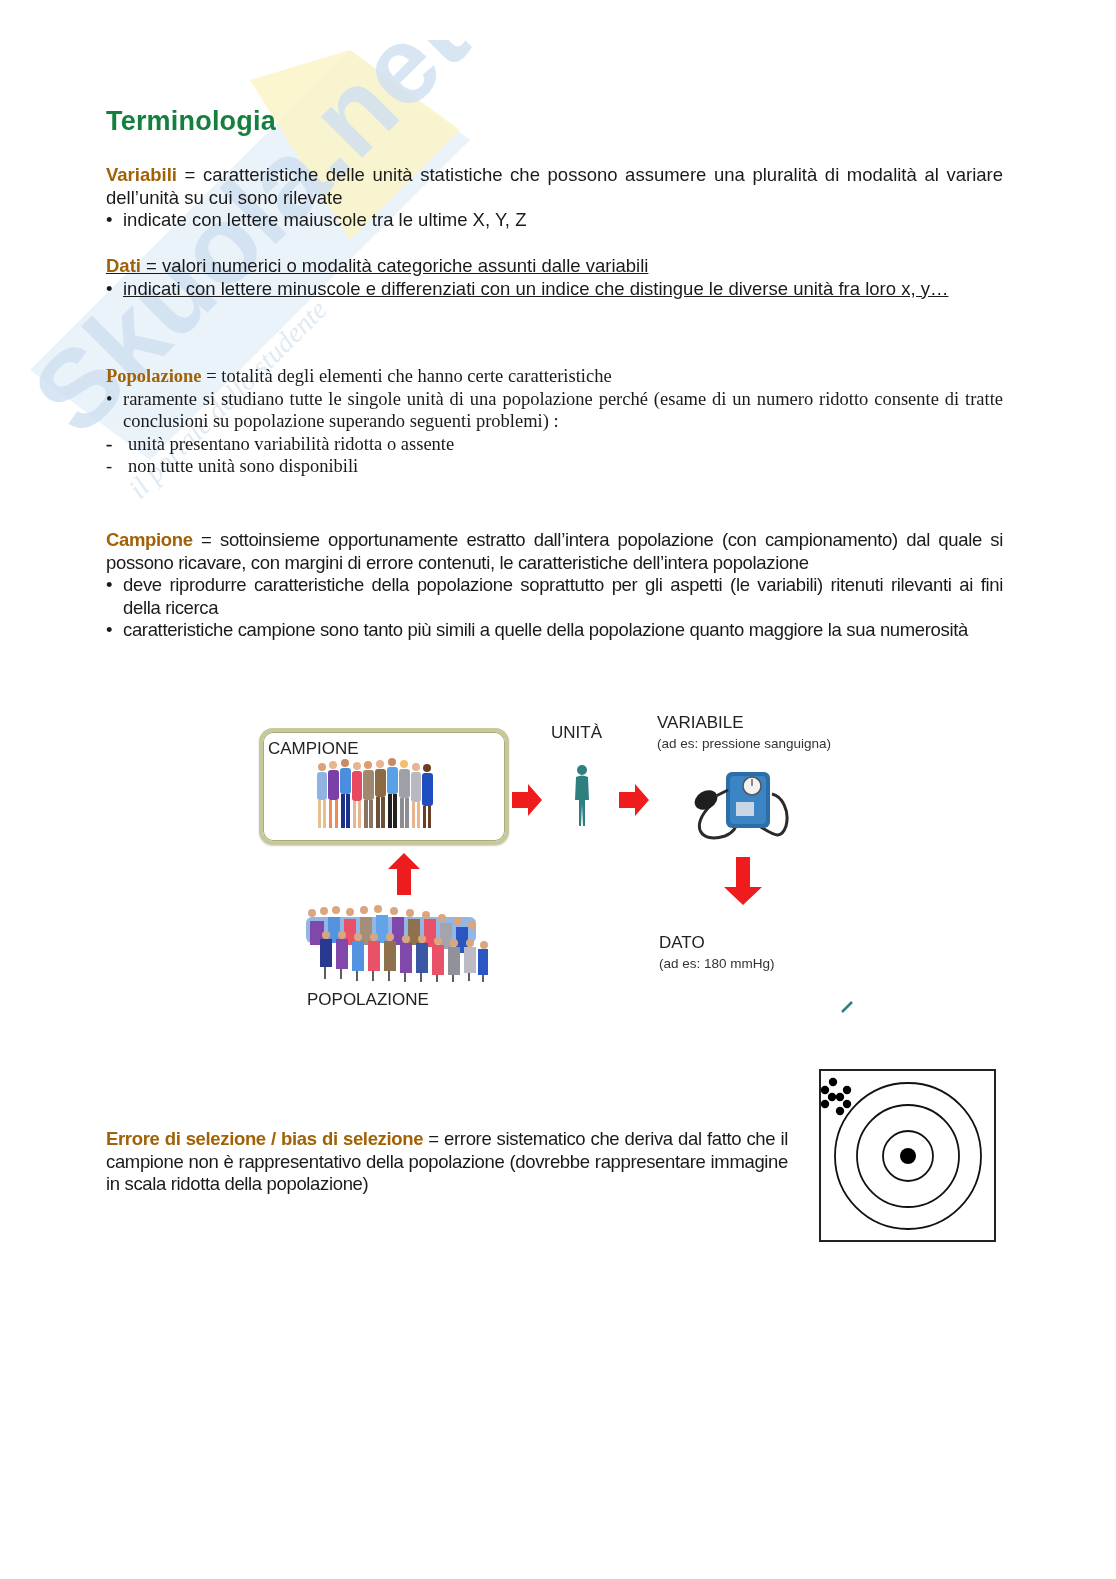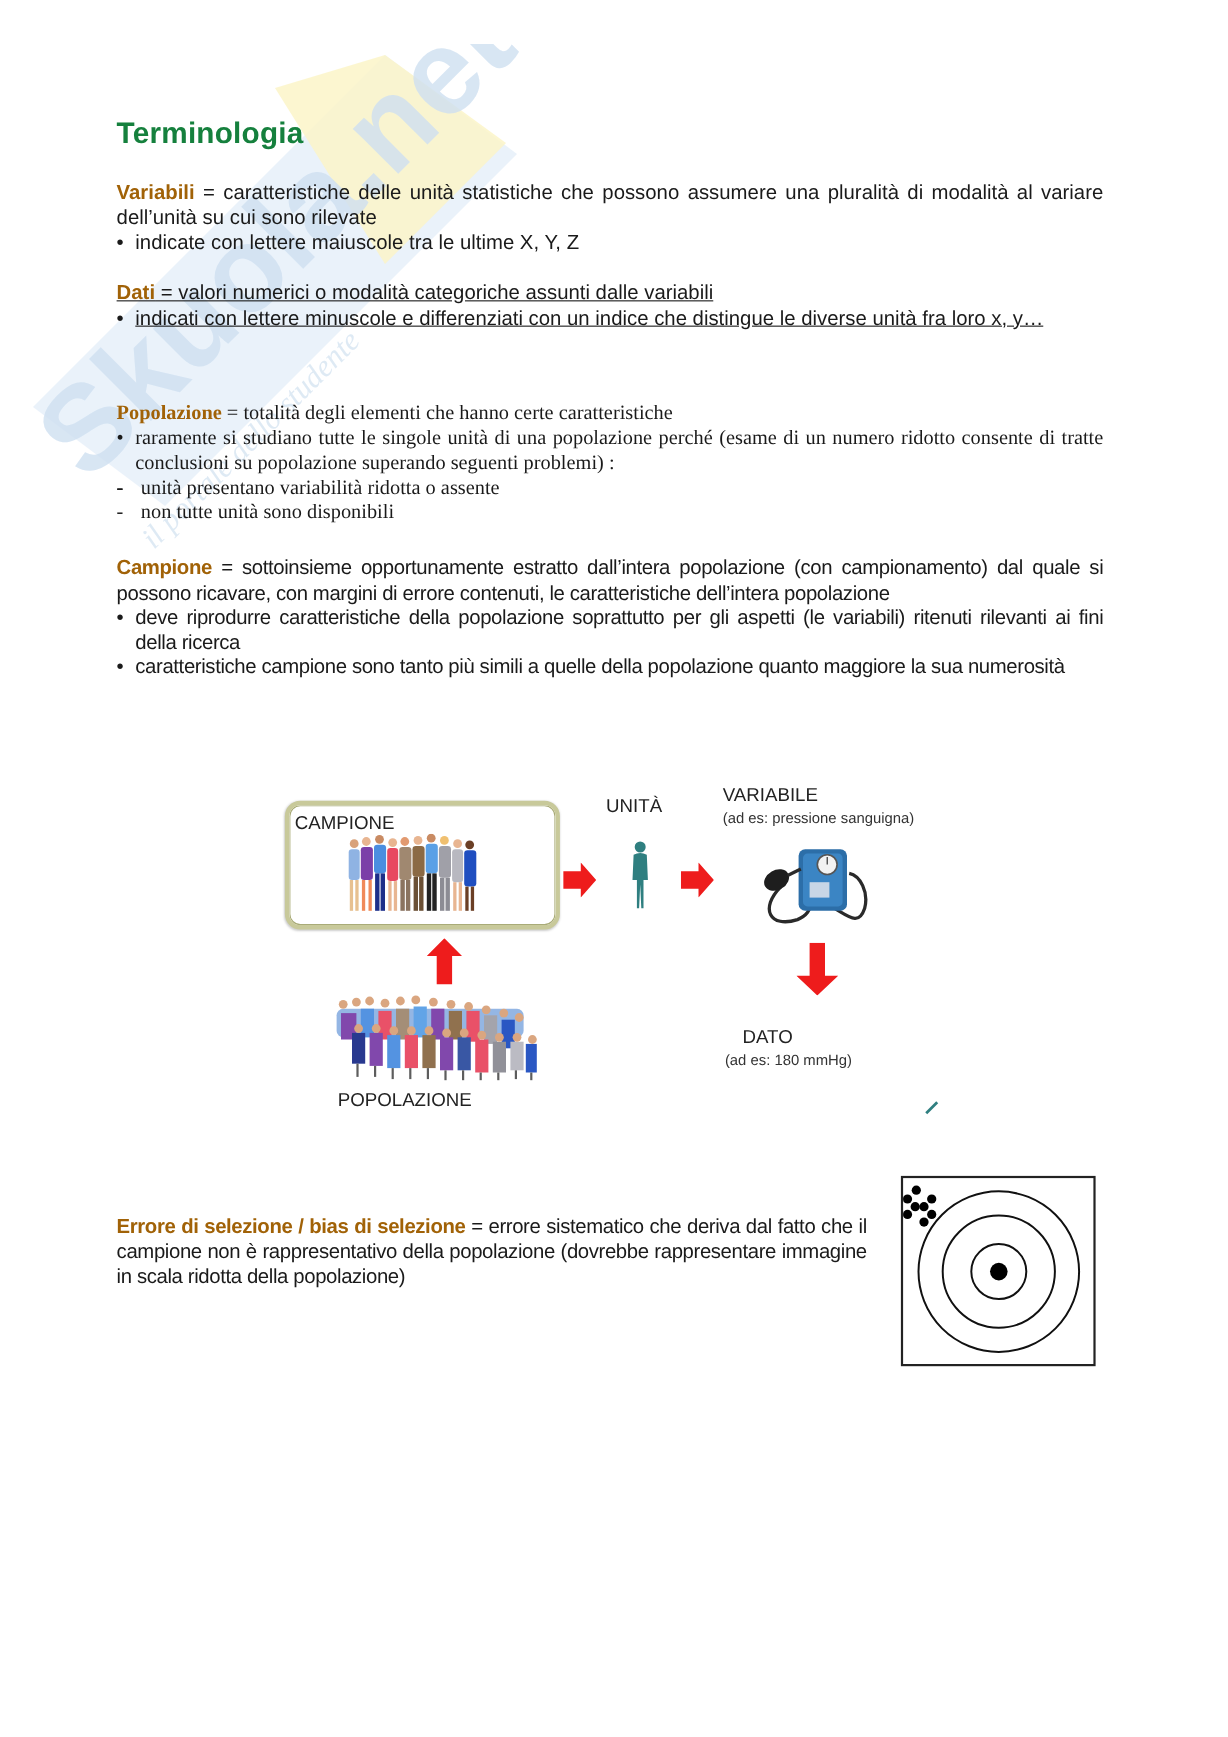--- a/index.html
+++ b/index.html
@@ -7,21 +7,21 @@
          font-family: "Liberation Sans", "DejaVu Sans", sans-serif; color: #1a1a1a; }
   .watermark { position: absolute; left: 20px; top: 40px; width: 460px; height: 470px; pointer-events: none; }
   .page { position: absolute; left: 106px; top: 0; width: 897px; }
   .title { position: absolute; top: 106px; left: 0; font-size: 27px; font-weight: bold; color: #15803d; letter-spacing: 0.2px; }
   .section { position: absolute; left: 0; width: 897px; font-size: 18.5px; line-height: 22.6px; }
   .term { color: #a16207; font-weight: bold; }
   .just { text-align: justify; text-align-last: left; }
   .item { position: relative; padding-left: 17px; }
   .item .mk { position: absolute; left: 0; top: 0; }
   .dash { padding-left: 22px; }
-  .narrow { font-family: "Liberation Sans", sans-serif; letter-spacing: -0.35px; }
+  .narrow { font-family: "Liberation Sans", sans-serif; letter-spacing: -0.35px; margin-top: 24px; }
 
   
   .diagram { position: absolute; left: 0; top: 0; width: 1116px; height: 1040px; pointer-events: none; }
   .diagram * { pointer-events: auto; }
   .dlabel { position: absolute; font-size: 17px; color: #222; }
   .dsub { position: absolute; font-size: 13.5px; color: #333; }
   .campione-box { position: absolute; left: 259px; top: 728px; width: 242px; height: 109px;
                   border: 4px solid #c8c99a; border-radius: 14px; background: #fff;
                   box-shadow: 0 0 0 1px #a9ab78 inset, 0 1px 2px rgba(0,0,0,0.2); }
   .bias-text { position: absolute; left: 106px; top: 1104px; width: 682px; font-size: 18.5px; line-height: 22.6px; }
@@ -139,21 +139,21 @@
     <path d="M20,40 C0,60 10,78 35,70 C55,62 40,45 60,55 C80,65 90,78 96,60 C100,45 92,30 82,28" stroke="#2a2a2a" stroke-width="3" fill="none"></path>
     <rect x="36" y="6" width="44" height="56" rx="6" fill="#2c6ea8"></rect>
     <rect x="40" y="10" width="36" height="48" rx="4" fill="#3b85c4"></rect>
     <circle cx="62" cy="20" r="9" fill="#f2f2f2" stroke="#555" stroke-width="1.5"></circle>
     <line x1="62" y1="20" x2="62" y2="13" stroke="#222" stroke-width="1"></line>
     <rect x="46" y="36" width="18" height="14" fill="#c8d6e6"></rect>
     <ellipse cx="16" cy="34" rx="12" ry="9" transform="rotate(-30 16 34)" fill="#1e1e1e"></ellipse>
     <path d="M26,30 L38,24" stroke="#2a2a2a" stroke-width="3"></path>
   </svg>
 
-  <div class="dlabel" style="left:675px; top:933px;">DATO</div>
+  <div class="dlabel" style="left:659px; top:933px;">DATO</div>
   <div class="dsub" style="left:659px; top:956px;">(ad es: 180 mmHg)</div>
 
   <svg style="position:absolute; left:304px; top:903px;" width="188" height="80">
     <g opacity="0.95">
       <rect x="2" y="14" width="170" height="26" rx="6" fill="#8fb3e3"></rect>
       <rect x="6" y="18" width="14" height="24" fill="#7b3fa8"></rect>
         <rect x="24" y="14" width="12" height="26" fill="#4b8ee0"></rect>
         <rect x="40" y="16" width="12" height="26" fill="#e84860"></rect>
       <rect x="56" y="14" width="12" height="28" fill="#a08870"></rect>
         <rect x="72" y="12" width="12" height="28" fill="#5aa0e6"></rect>

